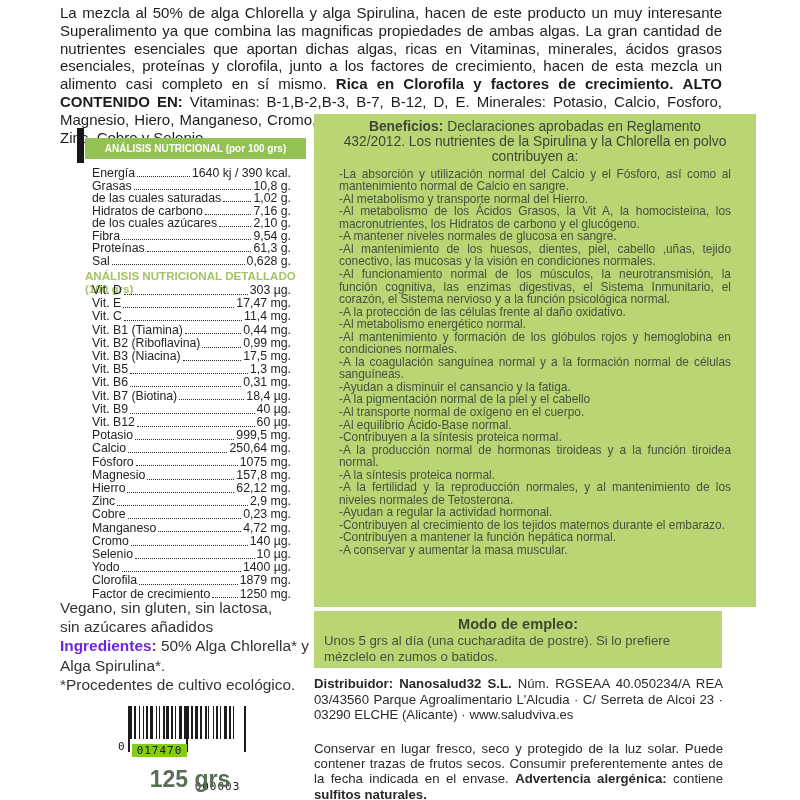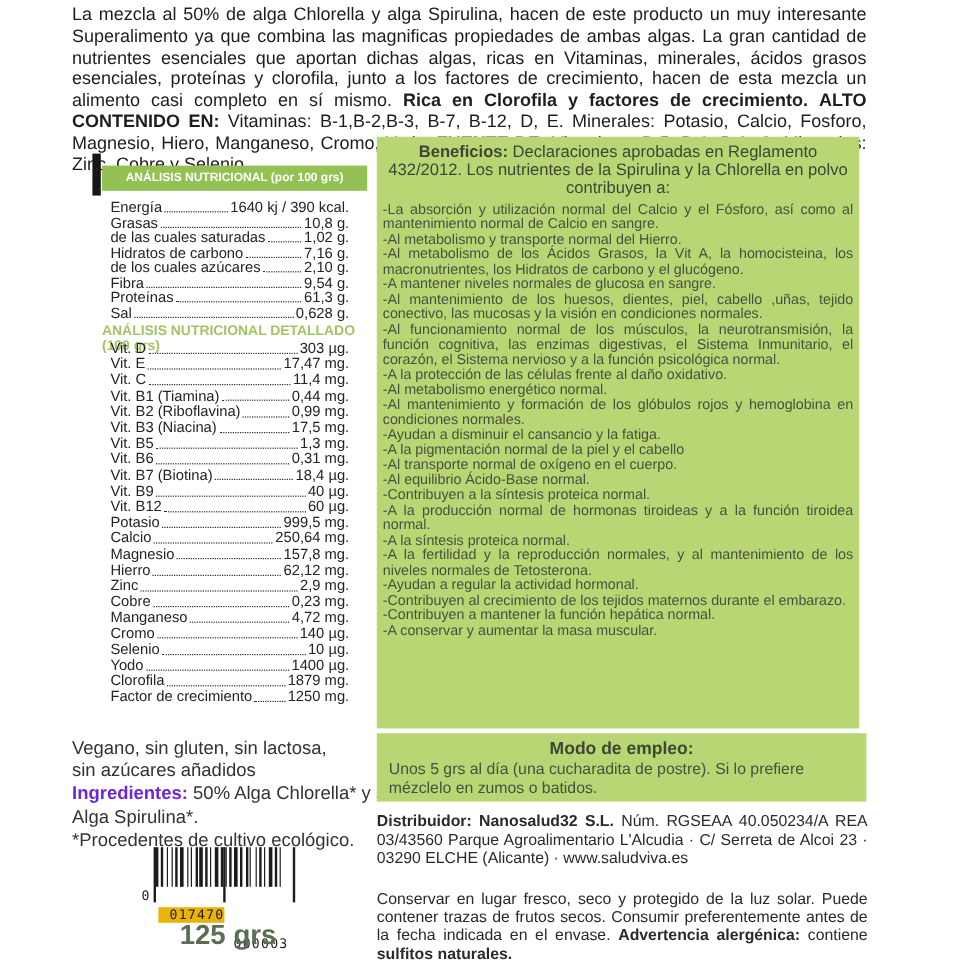--- a/index.html
+++ b/index.html
@@ -18,40 +18,40 @@
   .ntable{left:92px;width:199px;color:#242424;text-align:right;}
   .t1{top:167px;}
   .t2{top:284px;}
   .nrow{display:flex;align-items:flex-end;font-size:12.3px;white-space:nowrap;}
   .t1 .nrow{line-height:12.55px;}
   .t2 .nrow{line-height:13.2px;}
   .nrow .dots{flex:1;border-bottom:1.6px dotted #2c2c2c;margin:0 2px 2.5px 2px;min-width:6px;}
   .subtitle{left:85px;top:269px;width:226px;font-size:11.6px;font-weight:bold;color:var(--subtitle_green,#a3c464);}
 
   
-  .claims{left:60px;top:614px;width:296px;font-size:15.4px;line-height:19.2px;color:#333;}
+  .claims{left:60px;top:598px;width:296px;font-size:15.4px;line-height:19.2px;color:#333;}
   .claims p{margin:0;}
   .claims .ingr b{font-weight:bold;color:#6d28d9;}
 
   
   .barcode-wrap{left:122px;top:706px;width:140px;height:92px;}
   .bars{position:absolute;left:0;top:0;width:140px;height:47px;}
   .bars .bar{position:absolute;top:0;background:#1c1c1c;height:33px;}
   .bars .guard{position:absolute;top:0;width:2px;height:46px;background:#1c1c1c;}
   .bdigits{position:absolute;top:34px;left:0;width:140px;height:13px;font-family:"DejaVu Sans Mono",monospace;
     font-size:11px;color:#1c1c1c;}
   .bdigits .lead{position:absolute;left:-4px;top:0;}
-  .bdigits .g1{position:absolute;left:10px;width:55px;text-align:right;top:16px;letter-spacing:1px;background:#eab308;}
+  .bdigits .g1{position:absolute;left:10px;width:55px;text-align:center;top:4px;letter-spacing:1px;background:#84cc16;}
   .bdigits .g2{position:absolute;left:68px;width:55px;text-align:center;top:0;letter-spacing:1px;background:#fff;margin-top:40px;}
   .weight{position:absolute;left:0;top:60px;width:136px;text-align:center;font-size:23px;font-weight:bold;
     color:var(--weight_green,#5a6e54);}
 
   
   .gbox{background:var(--panel_green,#b9d674);color:#49503f;}
-  .box1{left:314px;top:114px;width:392px;height:483px;padding:5px 5px;overflow:hidden;}
+  .box1{left:314px;top:114px;width:392px;height:483px;padding:5px 25px;overflow:hidden;}
   .btitle{text-align:center;font-size:13.8px;line-height:15.2px;margin-bottom:3px;color:#3f4636;}
   .btitle b{font-weight:bold;}
   .bitems div{font-size:11.9px;line-height:12.55px;text-align:justify;}
   .box2{left:314px;top:611px;width:388px;height:47px;padding:5px 10px;}
   .utitle{text-align:center;font-weight:bold;font-size:14.6px;line-height:17px;color:#3f4636;}
   .utext{font-size:13.2px;line-height:15.8px;text-align:left;}
 
   
   .smallp{width:409px;font-size:13.2px;text-align:justify;color:#2a2a2a;margin:0;}
   .dist{left:314px;top:676px;line-height:15.6px;}
@@ -170,20 +170,25 @@
       </div>
       <div class="nrow">
         <span class="lbl">Potasio</span>
         <span class="dots"></span>
         <span class="val">999,5 mg.</span>
       </div>
       <div class="nrow">
         <span class="lbl">Calcio</span>
         <span class="dots"></span>
         <span class="val">250,64 mg.</span>
+      </div>
+      <div class="nrow">
+        <span class="lbl">Fósforo</span>
+        <span class="dots"></span>
+        <span class="val">1075 mg.</span>
       </div>
       <div class="nrow">
         <span class="lbl">Magnesio</span>
         <span class="dots"></span>
         <span class="val">157,8 mg.</span>
       </div>
       <div class="nrow">
         <span class="lbl">Hierro</span>
         <span class="dots"></span>
         <span class="val">62,12 mg.</span>
@@ -282,20 +287,21 @@
     <div class="bitems" id="benefit-items">
         <div>-La absorción y utilización normal del Calcio y el Fósforo, así como al mantenimiento normal de Calcio en sangre.</div>
         <div>-Al metabolismo y transporte normal del Hierro.</div>
         <div>-Al metabolismo de los Ácidos Grasos, la Vit A, la homocisteina, los macronutrientes, los Hidratos de carbono y el glucógeno.</div>
         <div>-A mantener niveles normales de glucosa en sangre.</div>
         <div>-Al mantenimiento de los huesos, dientes, piel, cabello ,uñas, tejido conectivo, las mucosas y la visión en condiciones normales.</div>
         <div>-Al funcionamiento normal de los músculos, la neurotransmisión, la función cognitiva, las enzimas digestivas, el Sistema Inmunitario, el corazón, el Sistema nervioso y a la función psicológica normal.</div>
         <div>-A la protección de las células frente al daño oxidativo.</div>
         <div>-Al metabolismo energético normal.</div>
         <div>-Al mantenimiento y formación de los glóbulos rojos y hemoglobina en condiciones normales.</div>
+        <div>-A la coagulación sanguínea normal y a la formación normal de células sanguíneas.</div>
         <div>-Ayudan a disminuir el cansancio y la fatiga.</div>
         <div>-A la pigmentación normal de la piel y el cabello</div>
         <div>-Al transporte normal de oxígeno en el cuerpo.</div>
         <div>-Al equilibrio Ácido-Base normal.</div>
         <div>-Contribuyen a la síntesis proteica normal.</div>
         <div>-A la producción normal de hormonas tiroideas y a la función tiroidea normal.</div>
         <div>-A la síntesis proteica normal.</div>
         <div>-A la fertilidad y la reproducción normales, y al mantenimiento de los niveles normales de Tetosterona.</div>
         <div>-Ayudan a regular la actividad hormonal.</div>
         <div>-Contribuyen al crecimiento de los tejidos maternos durante el embarazo.</div>

